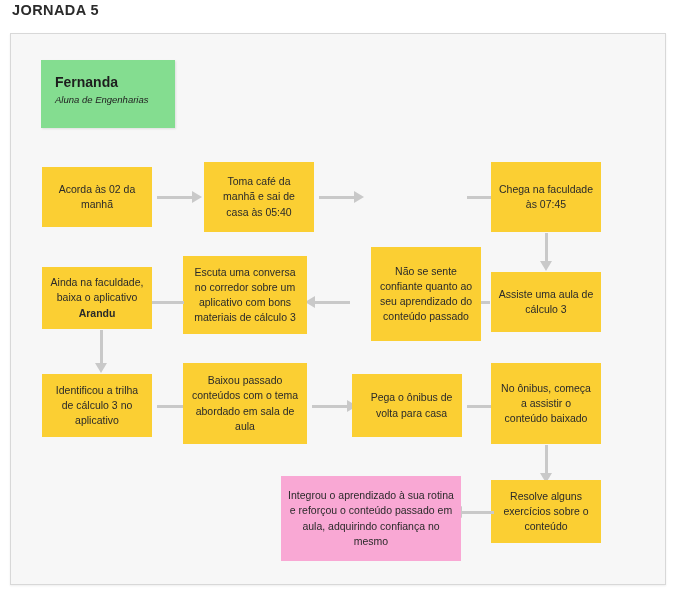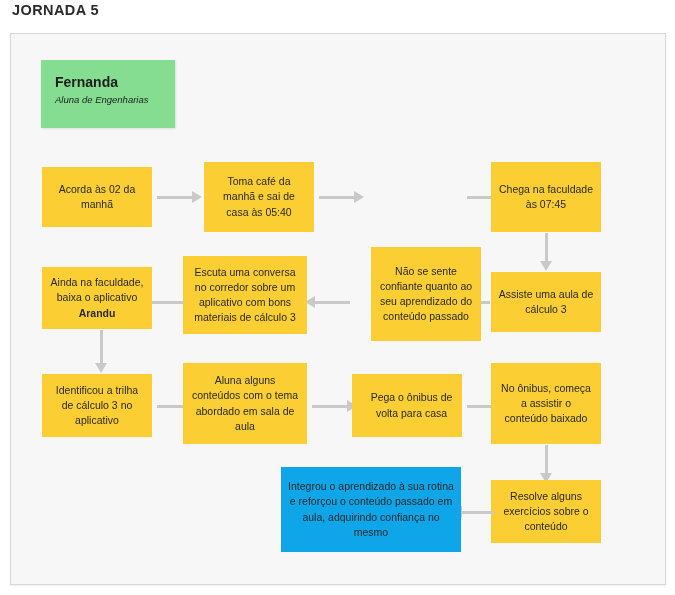--- a/index.html
+++ b/index.html
@@ -37,21 +37,21 @@
     align-items: center;
     justify-content: center;
     text-align: center;
     color: #2a2a2a;
     font-size: 10.5px;
     line-height: 1.45;
     padding: 4px 7px;
     border-radius: 0;
   }
   .node.yellow { background: #fbcf33; }
-  .node.green  { background: #0ea5e9; }
+  .node.green  { background: #f9a8d4; margin-top: 9px; }
   .node.persona {
     background: #84dd90;
     display: block;
     padding: 14px 14px 0 14px;
     text-align: left;
     box-shadow: 1px 1px 2px rgba(0,0,0,0.10);
   }
   .persona-name {
     font-size: 14px;
     font-weight: bold;
@@ -172,21 +172,21 @@
     <div class="node yellow" style="left:31px; top:340px; width:110px; height:63px;">
       <span class="txt">Identificou a trilha de cálculo 3 no aplicativo</span>
     </div>
 
     <div class="arrow right" style="left:146px; top:361px; width:45px; height:22px;">
       <div class="shaft" style="width:36px;"></div>
         <div class="head"></div>
     </div>
 
     <div class="node yellow" style="left:172px; top:329px; width:124px; height:81px;">
-      <span class="txt">Aluna alguns conteúdos com o tema abordado em sala de aula</span>
+      <span class="txt">Baixou passado conteúdos com o tema abordado em sala de aula</span>
     </div>
 
     <div class="arrow right" style="left:301px; top:361px; width:45px; height:22px;">
       <div class="shaft" style="width:36px;"></div>
         <div class="head"></div>
     </div>
 
     <div class="node yellow" style="left:341px; top:340px; width:110px; height:63px;padding-left:16px;">
       <span class="txt">Pega o ônibus de volta para casa</span>
     </div>

